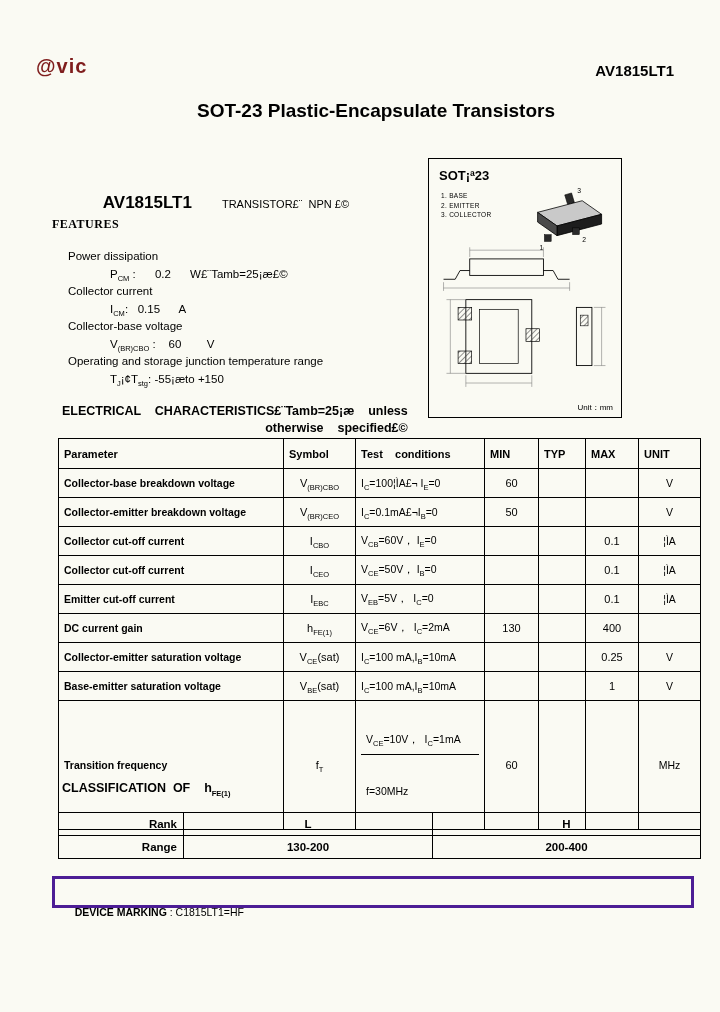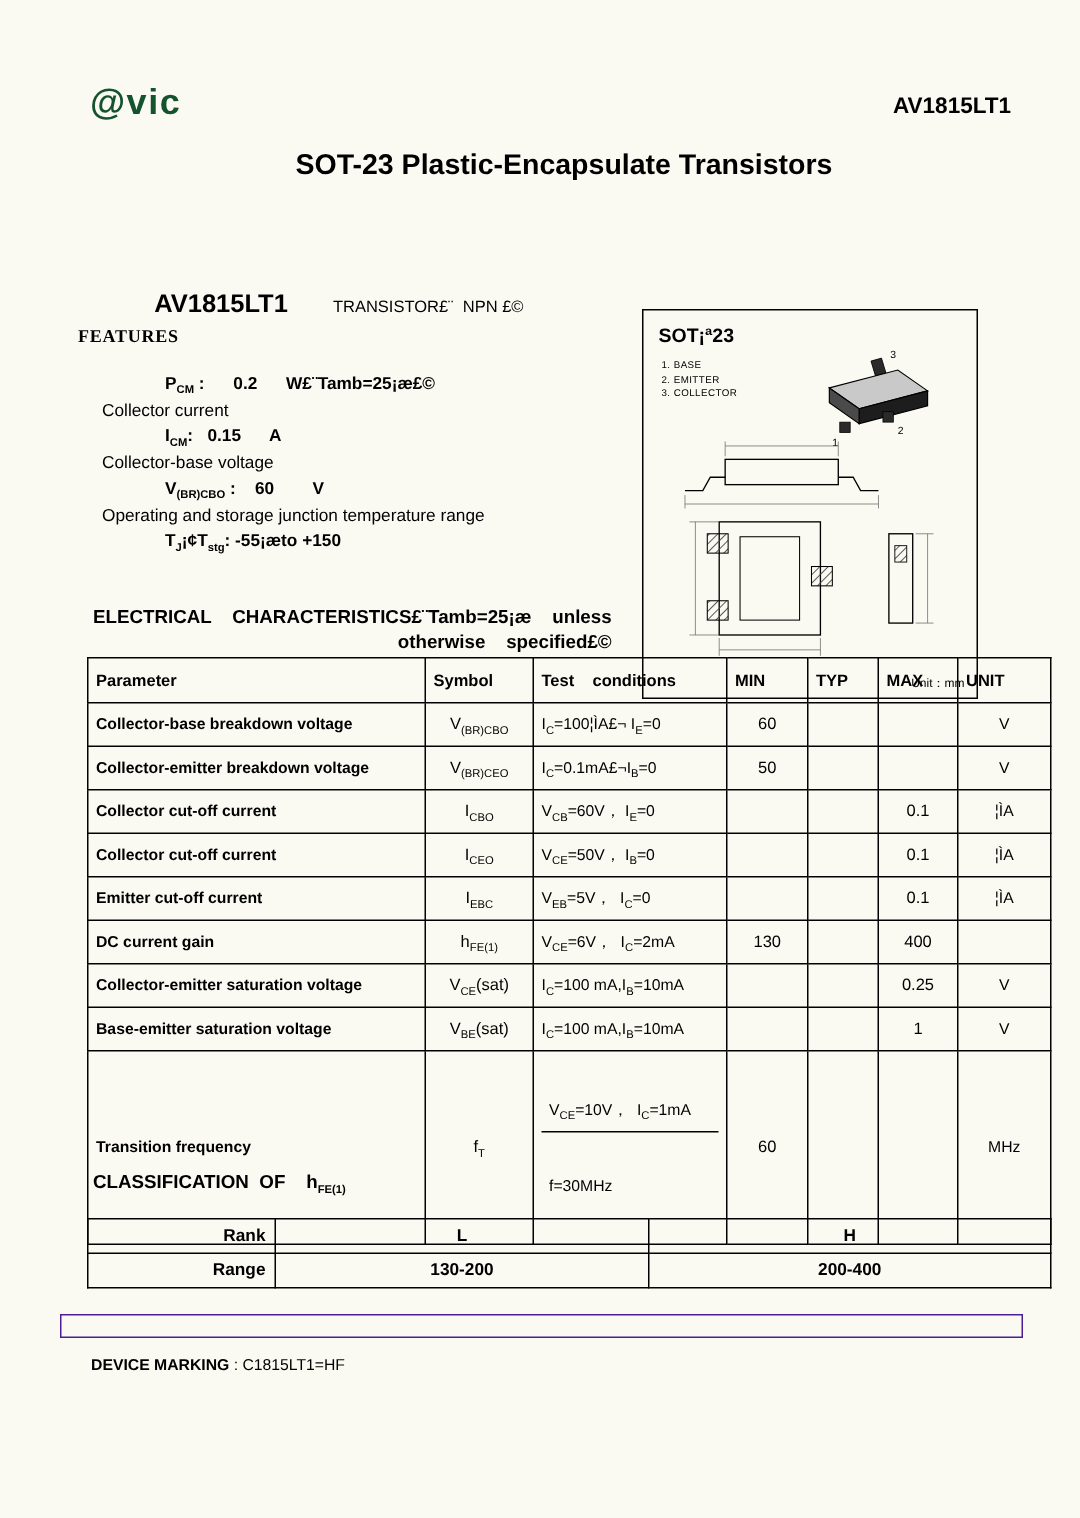--- a/index.html
+++ b/index.html
@@ -4,35 +4,35 @@
 <style>
   * { margin:0; padding:0; box-sizing:border-box; }
   html,body { background:#fafaf3; }
   .page {
     position:relative; width:720px; height:1012px;
     background:#fafaf3; font-family:"Liberation Sans", sans-serif; color:#000;
     overflow:hidden;
   }
   sub { font-size:7.5px; line-height:0; }
 
-  .logo { position:absolute; left:60px; top:55px; font-size:24px; font-weight:bold; color:#14532d; letter-spacing:1px; }
+  .logo { position:absolute; left:36px; top:55px; font-size:20px; font-weight:bold; color:#7f1d1d; letter-spacing:1px; }
   .part-number { position:absolute; right:46px; top:62px; font-size:15px; font-weight:bold; }
   .doc-title { position:absolute; top:100px; left:16px; width:100%; text-align:center; font-size:19px; font-weight:bold; }
 
   .product { position:absolute; left:85px; top:175px; white-space:pre; }
   .product-name { font-size:17px; font-weight:bold; }
   .product-type { font-size:11px; margin-left:30px; }
 
   .features-heading { position:absolute; left:52px; top:217px; font-family:"Liberation Serif", serif; font-weight:bold; font-size:12px; letter-spacing:0.5px; }
   .features { position:absolute; left:52px; top:248px; font-size:11.5px; line-height:17.5px; }
   .features .f { white-space:pre; }
   .features .l1 { padding-left:16px; }
-  .features .l2 { padding-left:58px;font-weight:bold; }
-
-  .pkg { position:absolute; left:428px; top:158px; width:224px; height:260px; border:1px solid #000;margin-top:48px; }
+  .features .l2 { padding-left:58px; }
+
+  .pkg { position:absolute; left:428px; top:158px; width:194px; height:260px; border:1px solid #000; }
   .pkg-title { position:absolute; left:10px; top:9px; font-size:13px; font-weight:bold; }
   .pkg-pins { position:absolute; left:12px; top:32px; font-size:6.5px; line-height:9.5px; letter-spacing:0.3px; }
   .pkg-unit { position:absolute; right:8px; bottom:4px; font-size:8px; }
   .pkg-svg { position:absolute; left:0; top:0; width:100%; height:100%; }
   .pkg-svg text { font-family:"Liberation Sans", sans-serif; font-size:7px; fill:#000; }
 
   .elec { position:absolute; left:45px; top:403px; font-size:12.5px; font-weight:bold; line-height:17px; }
   .elec div { white-space:pre;text-align:right; }
   .elec .e1 { padding-left:17px; }
 
@@ -49,39 +49,40 @@
   td.cond-split { padding:0; }
   .cond-top { padding:6px 5px 7px 5px; border-bottom:1px solid #000; white-space:pre; }
   .cond-bottom { padding:6px 5px; white-space:pre; }
 
   .class-heading { position:absolute; left:62px; top:781px; font-size:12.5px; font-weight:bold; white-space:pre; }
   table.class { position:absolute; left:58px; top:812px; width:642px; border-collapse:collapse; table-layout:fixed; font-weight:bold; }
   table.class td { border:1px solid #000; height:23px; font-size:11.5px; padding:1px 6px; }
   table.class td.left { text-align:right; }
   table.class td.ctr { text-align:center; }
 
-  .marking-box { position:absolute; left:40px; top:876px; width:642px; height:16px; border:1px solid #4c1d95; font-size:10.5px; line-height:22px; padding-left:8px; white-space:pre; }
+  .marking-box { position:absolute; left:52px; top:876px; width:642px; height:32px; border:3px solid #4c1d95; font-size:10.5px; line-height:22px; padding-left:8px; white-space:pre; }
   .mark-label { font-weight:bold; }
 </style>
 </head>
 <body>
 
 <div class="page">
 
   <div class="logo">@vic</div>
   <div class="part-number">AV1815LT1</div>
   <div class="doc-title">SOT-23 Plastic-Encapsulate Transistors</div>
 
   <div class="product">
     <span class="product-name">AV1815LT1</span><span class="product-type">TRANSISTOR£¨  NPN £©</span>
   </div>
 
   <div class="features-heading">FEATURES</div>
 
   <div class="features">
+    <div class="f l1">Power dissipation</div>
     <div class="f l2"><span>P</span><sub>CM</sub><span> :      0.2      W£¨Tamb=25¡æ£©</span></div>
     <div class="f l1">Collector current</div>
     <div class="f l2"><span>I</span><sub>CM</sub><span>:   0.15      A</span></div>
     <div class="f l1">Collector-base voltage</div>
     <div class="f l2"><span>V</span><sub>(BR)CBO</sub><span> :    60        V</span></div>
     <div class="f l1">Operating and storage junction temperature range</div>
     <div class="f l2"><span>T</span><sub>J</sub><span>¡¢T</span><sub>stg</sub><span>: -55¡æto +150</span></div>
   </div>
 
   <div class="pkg">

